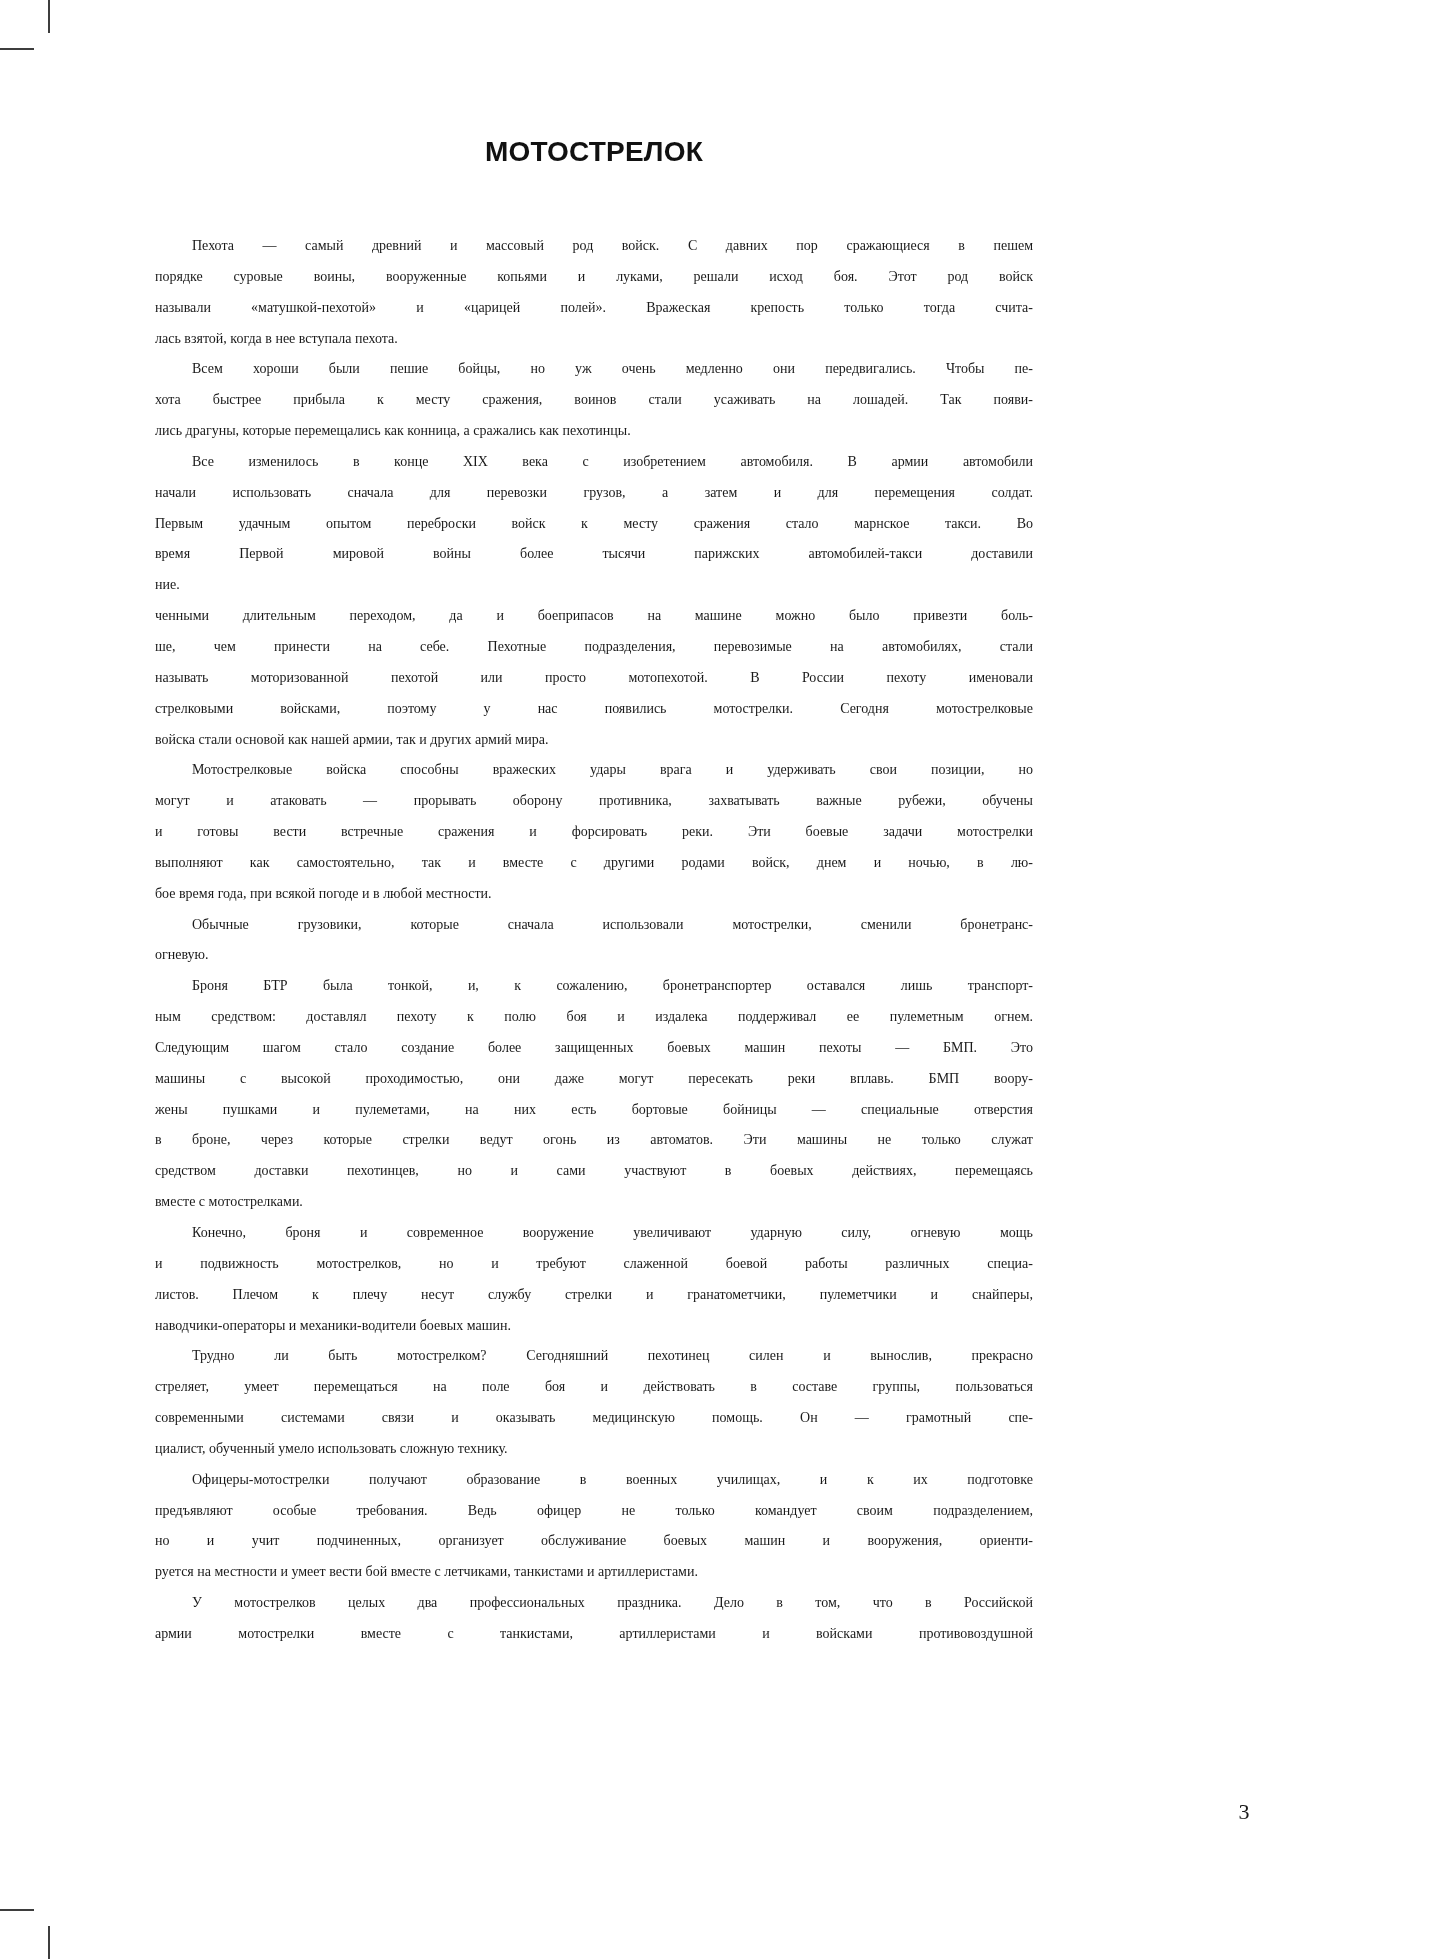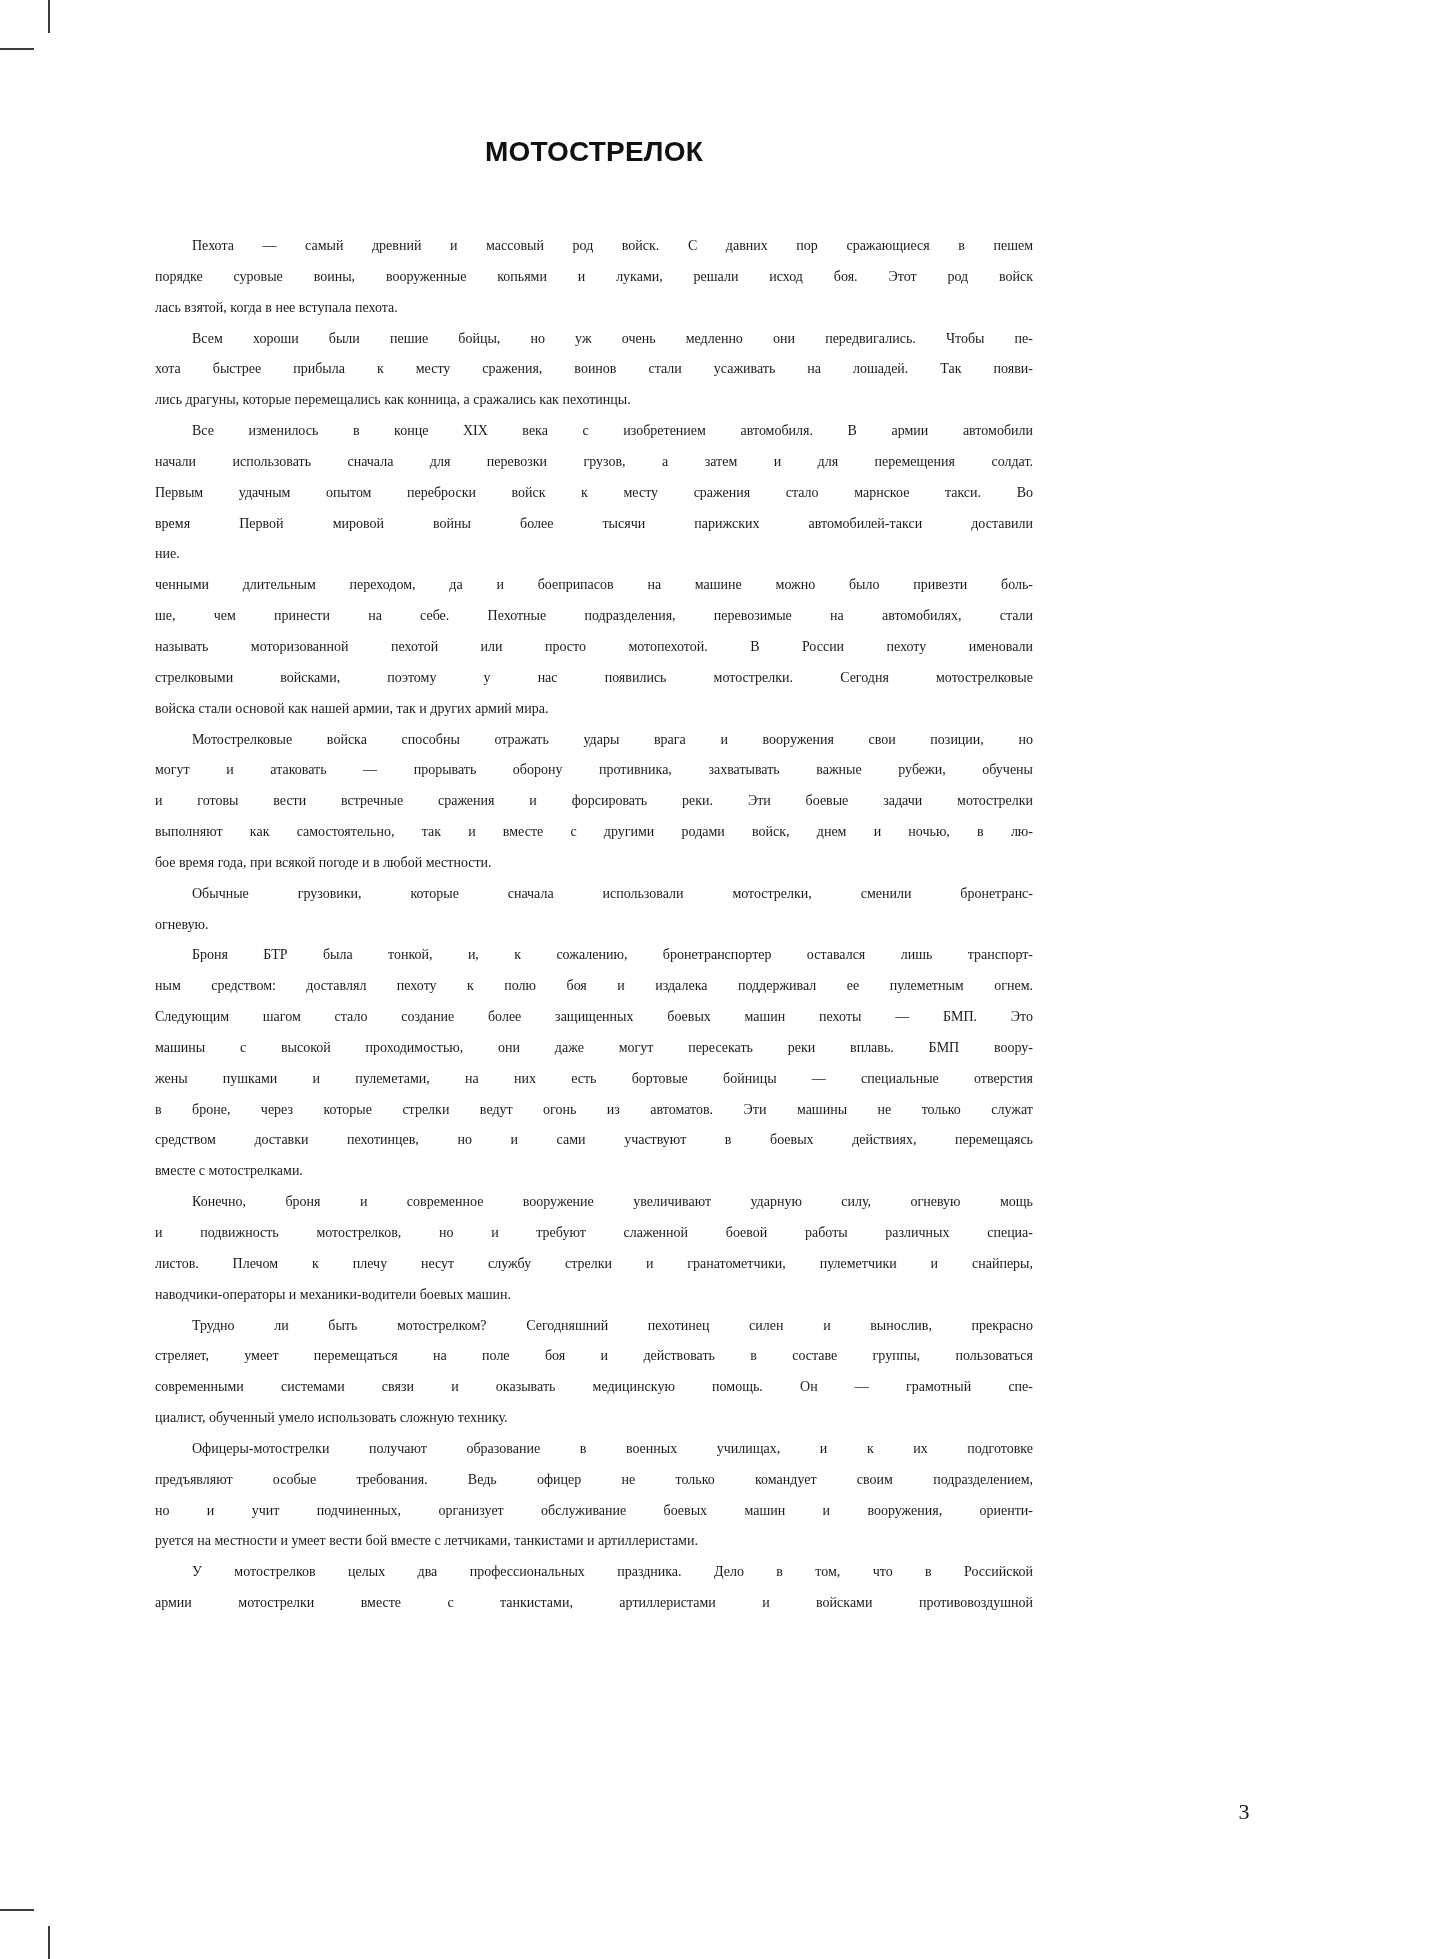--- a/index.html
+++ b/index.html
@@ -86,35 +86,36 @@
   <div class="crop v bl-v"></div>
   <div class="crop h bl-h"></div>
   <div class="crop v br-v"></div>
   <div class="crop h br-h"></div>
 
   <h1 class="title">МОТОСТРЕЛОК</h1>
 
   <div class="body-text" id="body-text">
       <div class="line first">Пехота — самый древний и массовый род войск. С давних пор сражающиеся в пешем</div>
       <div class="line">порядке суровые воины, вооруженные копьями и луками, решали исход боя. Этот род войск</div>
+      <div class="line">называли «матушкой-пехотой» и «царицей полей». Вражеская крепость только тогда счита-</div>
       <div class="line last">лась взятой, когда в нее вступала пехота.</div>
       <div class="line first">Всем хороши были пешие бойцы, но уж очень медленно они передвигались. Чтобы пе-</div>
       <div class="line">хота быстрее прибыла к месту сражения, воинов стали усаживать на лошадей. Так появи-</div>
       <div class="line last">лись драгуны, которые перемещались как конница, а сражались как пехотинцы.</div>
       <div class="line first">Все изменилось в конце XIX века с изобретением автомобиля. В армии автомобили</div>
       <div class="line">начали использовать сначала для перевозки грузов, а затем и для перемещения солдат.</div>
       <div class="line">Первым удачным опытом переброски войск к месту сражения стало марнское такси. Во</div>
       <div class="line">время Первой мировой войны более тысячи парижских автомобилей-такси доставили</div>
       <div class="line last">ние.</div>
       <div class="line">ченными длительным переходом, да и боеприпасов на машине можно было привезти боль-</div>
       <div class="line">ше, чем принести на себе. Пехотные подразделения, перевозимые на автомобилях, стали</div>
       <div class="line">называть моторизованной пехотой или просто мотопехотой. В России пехоту именовали</div>
       <div class="line">стрелковыми войсками, поэтому у нас появились мотострелки. Сегодня мотострелковые</div>
       <div class="line last">войска стали основой как нашей армии, так и других армий мира.</div>
-      <div class="line first">Мотострелковые войска способны отражать удары врага и вооружения свои позиции, но</div>
+      <div class="line first">Мотострелковые войска способны вражеских удары врага и удерживать свои позиции, но</div>
       <div class="line">могут и атаковать — прорывать оборону противника, захватывать важные рубежи, обучены</div>
       <div class="line">и готовы вести встречные сражения и форсировать реки. Эти боевые задачи мотострелки</div>
       <div class="line">выполняют как самостоятельно, так и вместе с другими родами войск, днем и ночью, в лю-</div>
       <div class="line last">бое время года, при всякой погоде и в любой местности.</div>
       <div class="line first">Обычные грузовики, которые сначала использовали мотострелки, сменили бронетранс-</div>
       <div class="line last">огневую.</div>
       <div class="line first">Броня БТР была тонкой, и, к сожалению, бронетранспортер оставался лишь транспорт-</div>
       <div class="line">ным средством: доставлял пехоту к полю боя и издалека поддерживал ее пулеметным огнем.</div>
       <div class="line">Следующим шагом стало создание более защищенных боевых машин пехоты — БМП. Это</div>
       <div class="line">машины с высокой проходимостью, они даже могут пересекать реки вплавь. БМП воору-</div>

